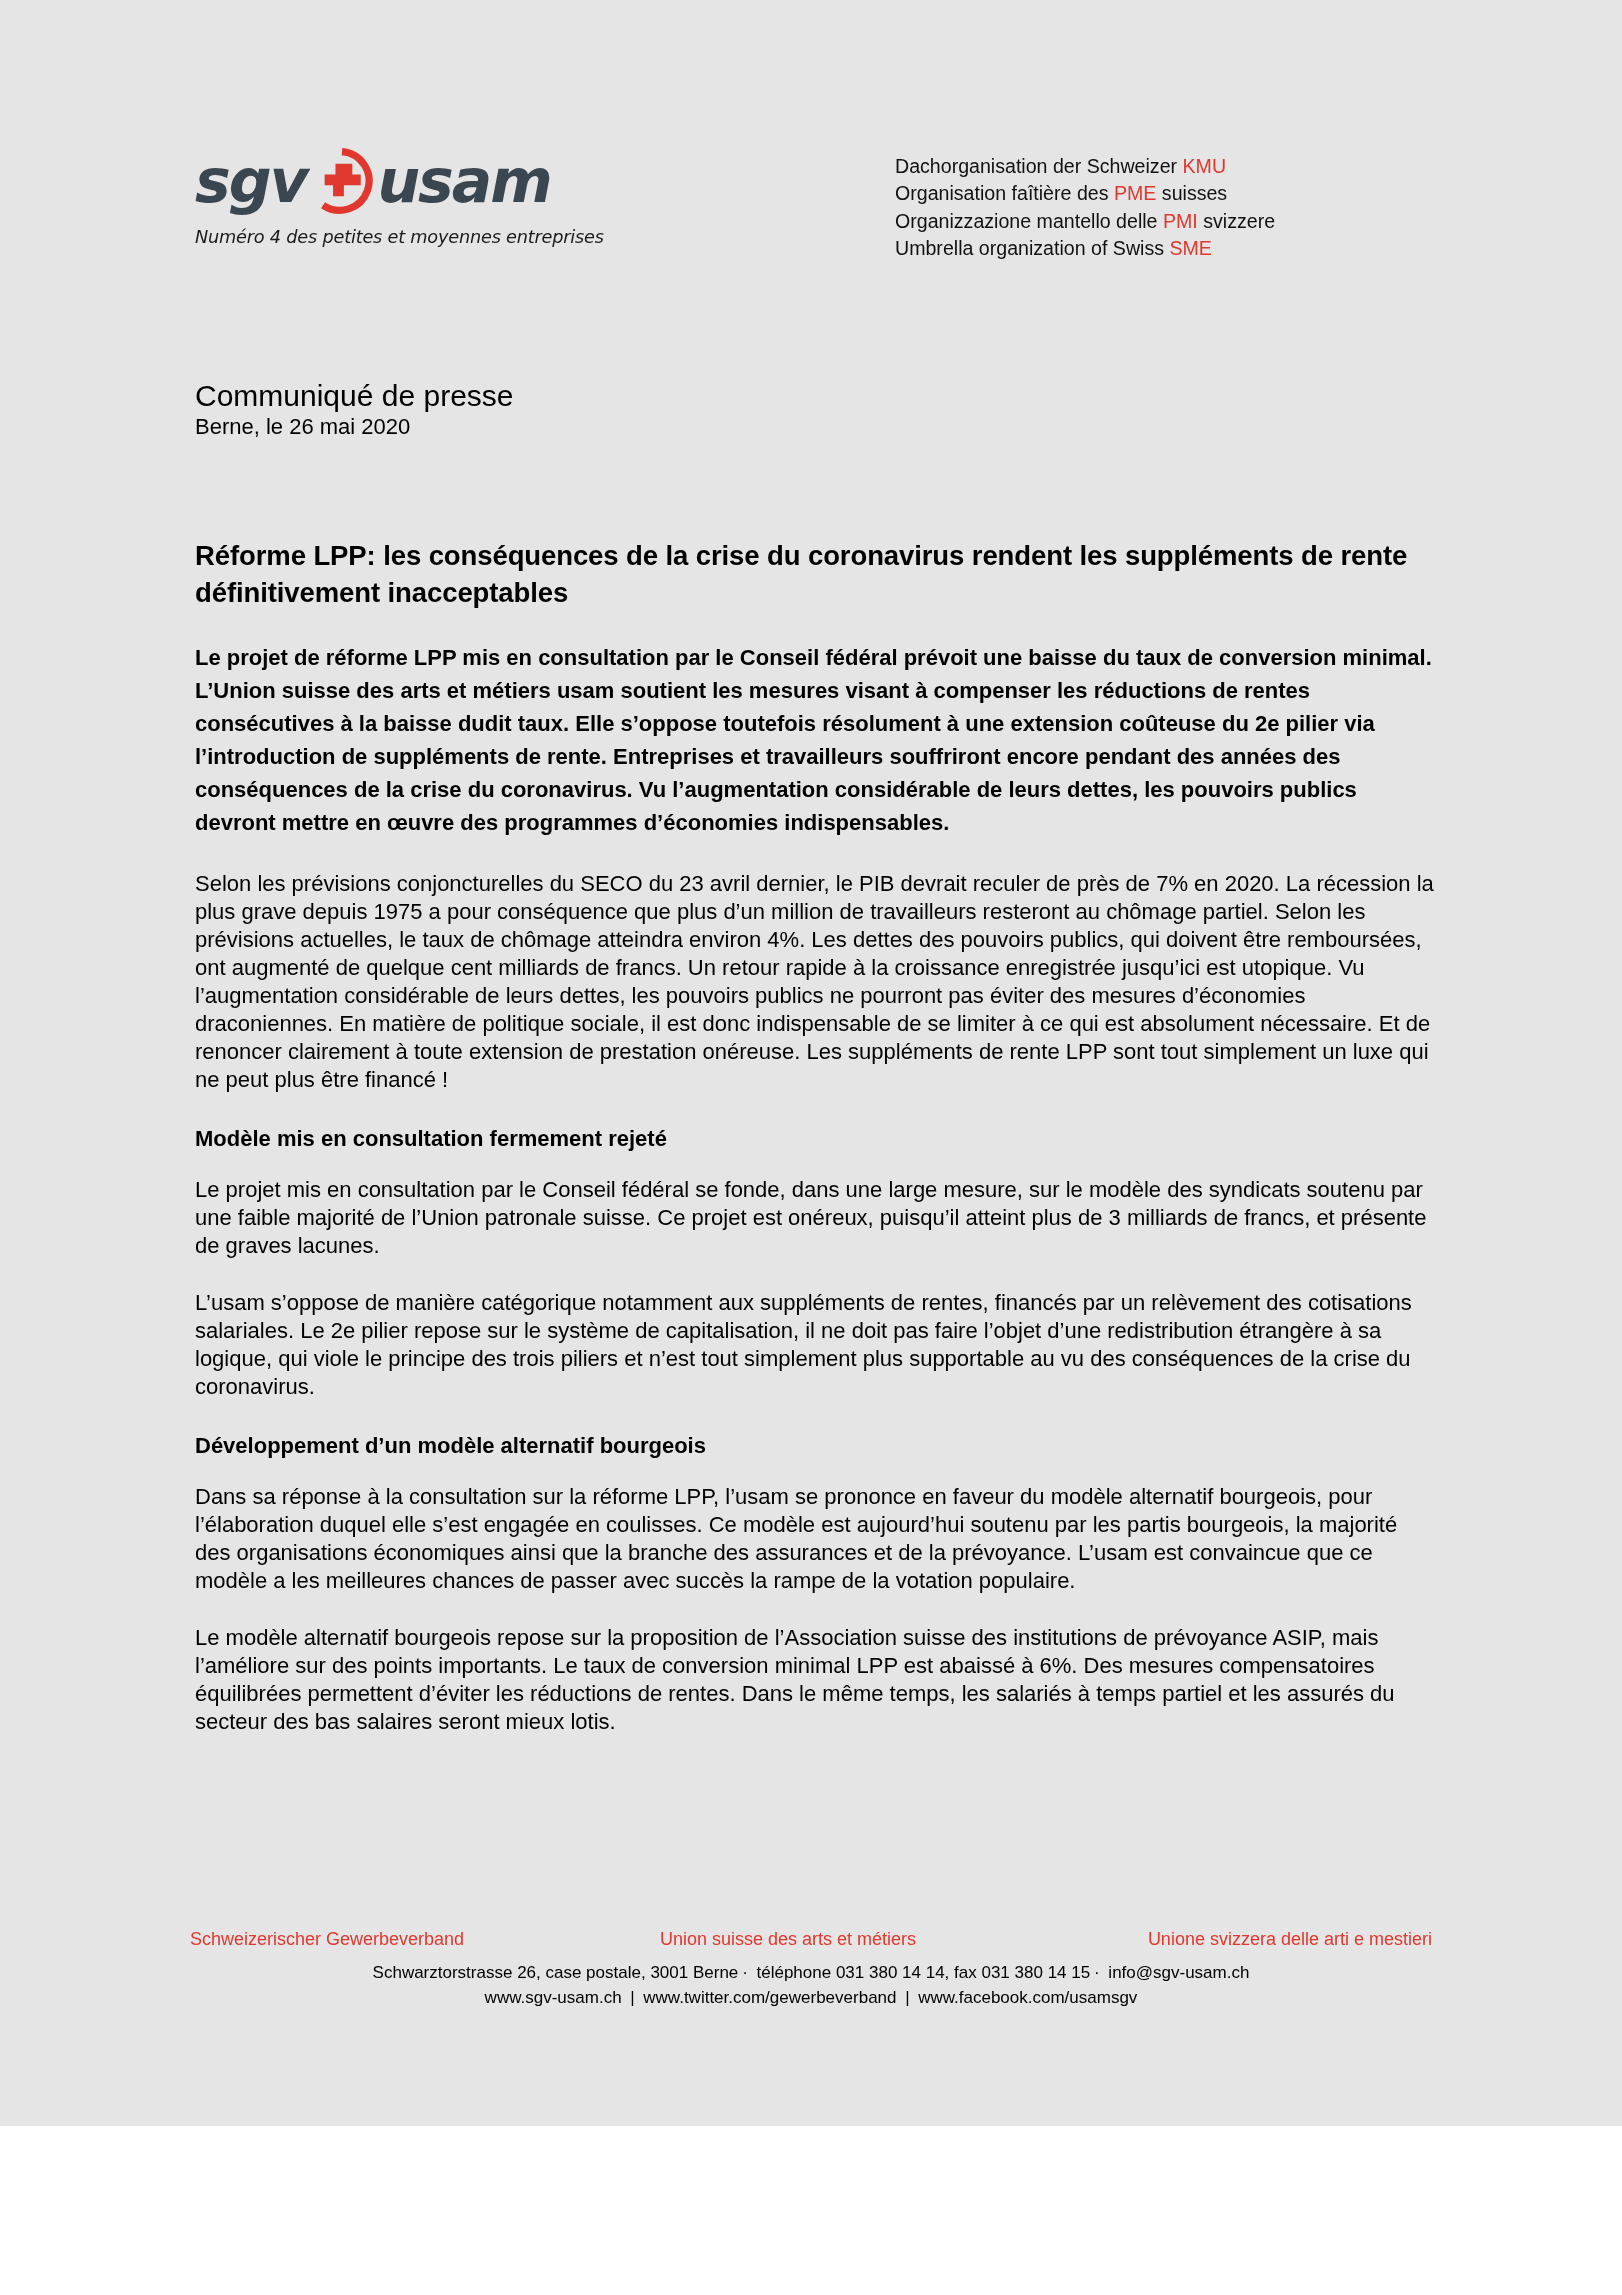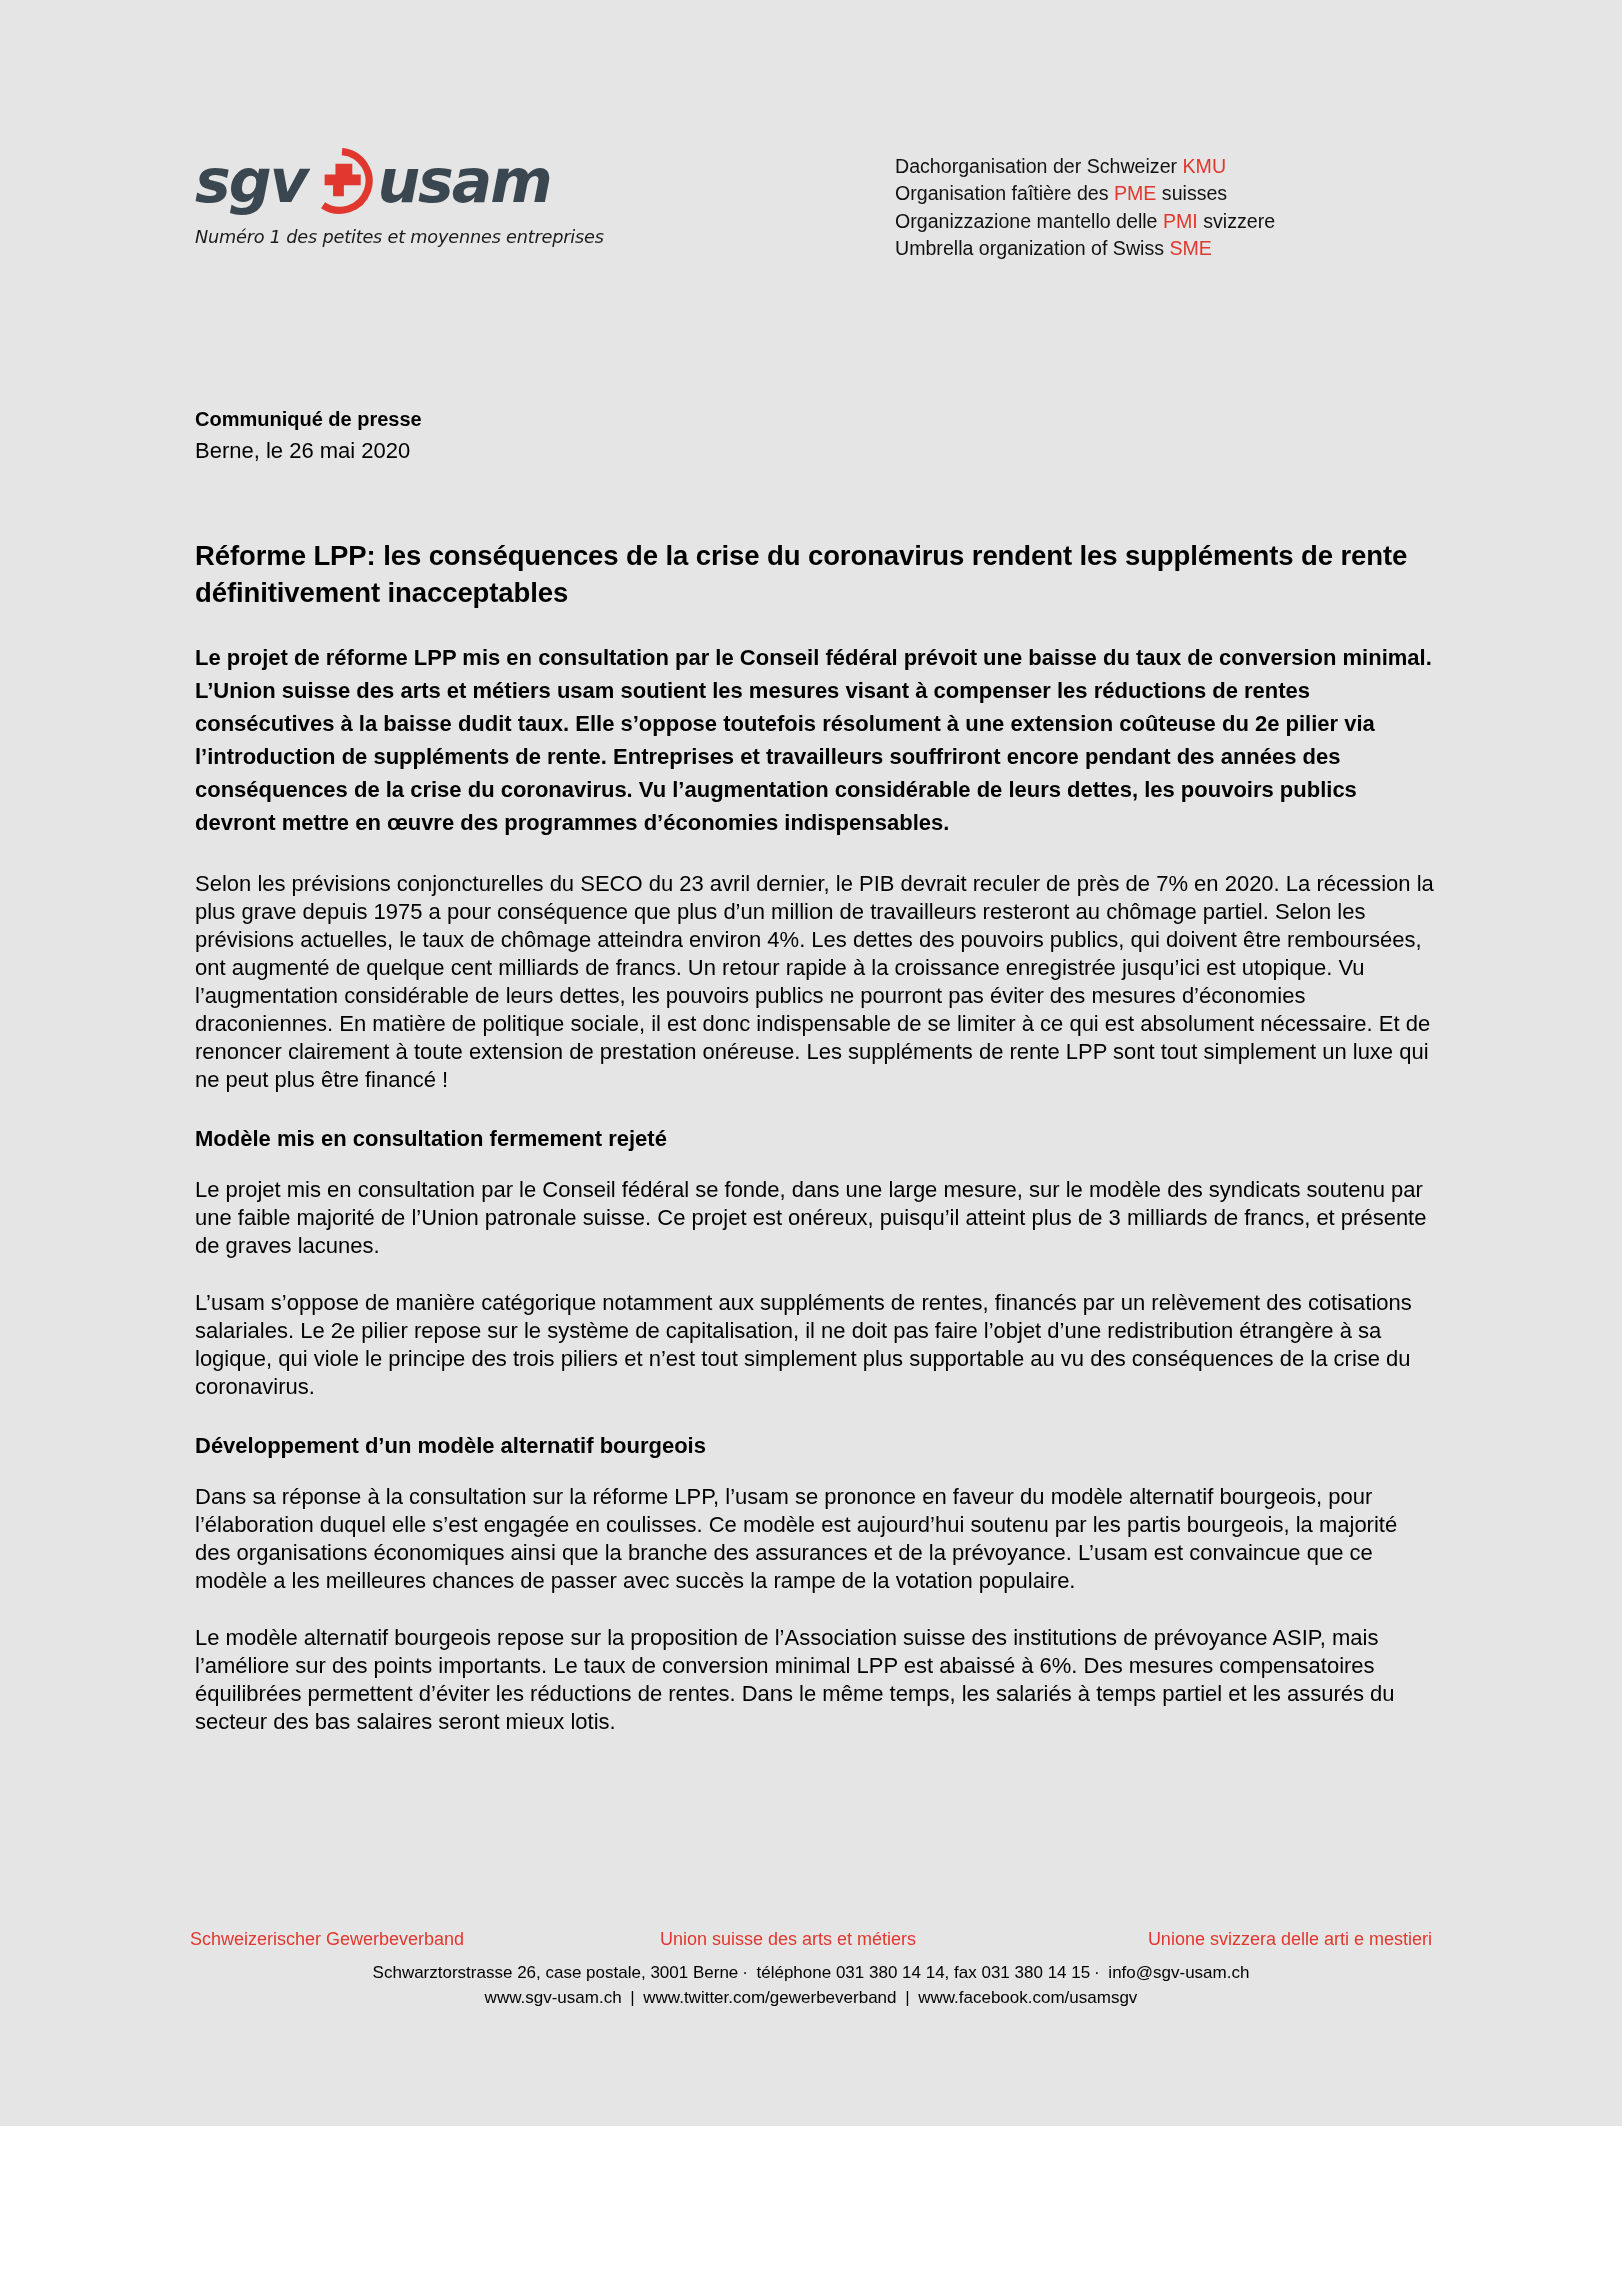--- a/index.html
+++ b/index.html
@@ -83,25 +83,24 @@
   }
   .org-accent { color: #e0382f; margin-top: 48px; }
 
   
   .meta {
     position: absolute;
     left: 195px;
     top: 380px;
   }
   .meta-title {
-    font-size: 20px;
-    font-weight: bold;
+    font-size: 30px;
+    font-weight: normal;
     line-height: 31px;
     color: #000;
-    margin-top: 24px;
   }
   .meta-date {
     font-size: 22px;
     line-height: 31px;
     color: #000;
   }
 
   
   .main {
     position: absolute;
@@ -177,21 +176,21 @@
       <div class="logo-wordmark">
         <span class="logo-text">sgv</span>
         <span class="logo-emblem">
           <svg viewBox="0 0 104 104" width="68" height="68" aria-hidden="true">
             <path d="M52 7 A45 45 0 1 1 23 89" fill="none" stroke="#e0382f" stroke-width="11" stroke-linecap="butt"></path>
             <path d="M44 26 L72 26 L72 44 L86 44 L86 62 L58 62 L58 80 L40 80 L40 62 L26 62 L26 44 L44 44 Z" fill="#e0382f" transform="translate(-4,-3) scale(0.92) translate(6,5)"></path>
           </svg>
         </span>
         <span class="logo-text">usam</span>
       </div>
-      <div class="logo-tagline">Numéro 1 des petites et moyennes entreprises</div>
+      <div class="logo-tagline">Numéro 4 des petites et moyennes entreprises</div>
     </div>
 
     <div class="org-languages">
       <div class="org-line">
         <span>Dachorganisation der Schweizer </span><span class="org-accent">KMU</span><span></span>
       </div>
       <div class="org-line">
         <span>Organisation faîtière des </span><span class="org-accent">PME</span><span> suisses</span>
       </div>
       <div class="org-line">

